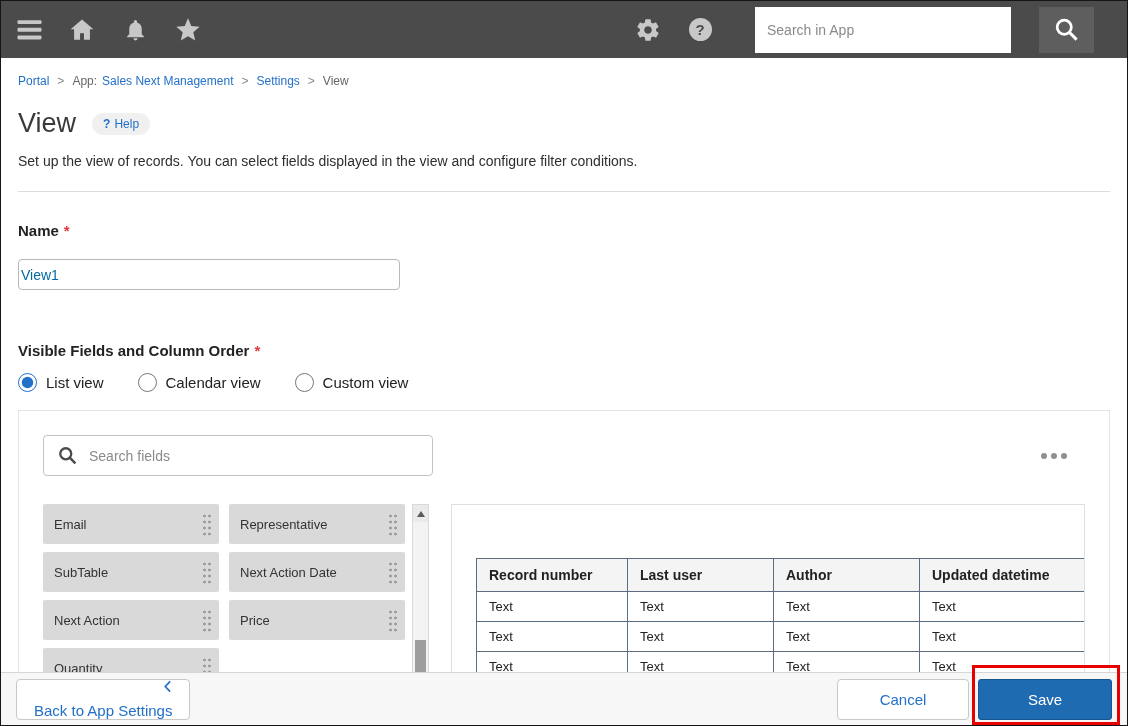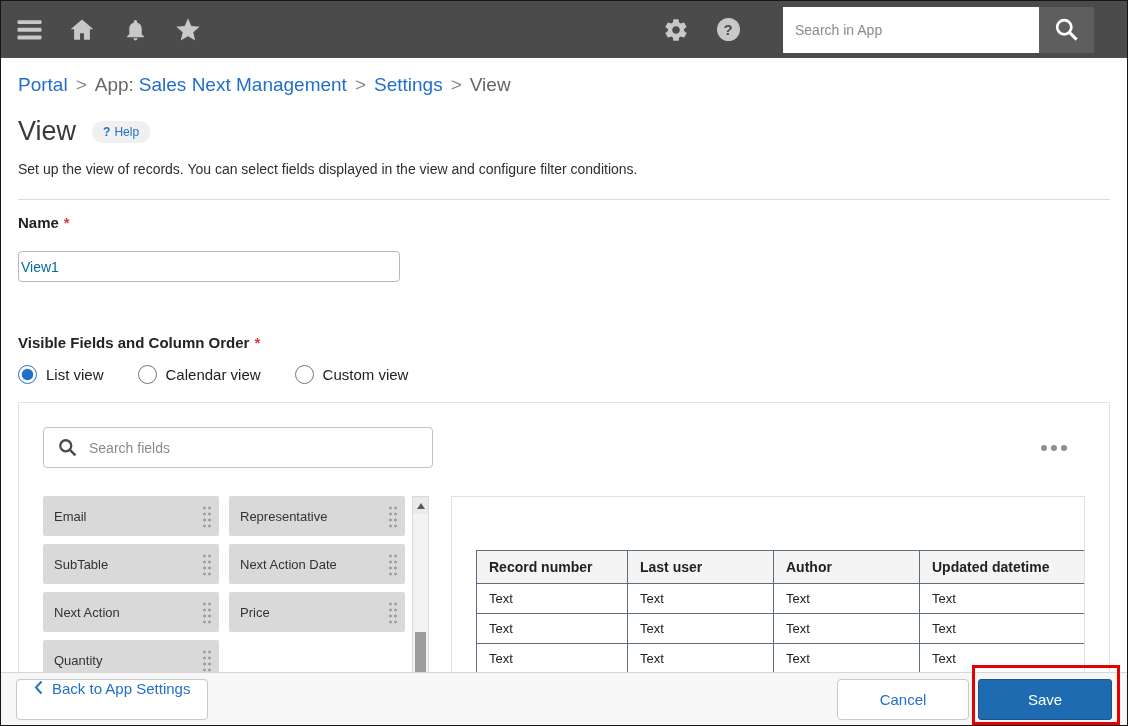--- a/index.html
+++ b/index.html
@@ -11,44 +11,44 @@
   }
 
   
   .topbar { height: 57px; background: #4b4b4b; display: flex; align-items: center; padding-left: 13px; }
   .tb-btn { width: 30px; height: 30px; display: flex; align-items: center; justify-content: center;
             margin-right: 23px; background: none; border: none; cursor: pointer; }
   .tb-btn svg { fill: #c8c8c8; }
   .tb-right { margin-left: auto; display: flex; align-items: center; }
   .help-circle { width: 23px; height: 23px; border-radius: 50%; background: #c8c8c8; color: #4b4b4b;
                  font-weight: bold; font-size: 15px; display: flex; align-items: center; justify-content: center; }
-  .tb-search { display: flex; height: 46px; margin-left: 20px; margin-right: 33px; }
+  .tb-search { display: flex; height: 46px; margin-left: 20px; margin-right: 33px; gap: 28px; }
   .tb-search input { width: 256px; border: none; outline: none; padding: 0 12px; font-size: 14px;
                      font-family: inherit; color: #333; }
   .tb-search input::placeholder { color: #8a8a8a; }
   .tb-search-btn { width: 55px; background: #5e5e5e; border: none; display: flex; align-items: center;
                    justify-content: center; cursor: pointer; }
 
   
-  .breadcrumb { margin: 16px 17px 0; font-size: 19px; color: #666; display: flex; align-items: center; }
+  .breadcrumb { margin: 16px 17px 0; font-size: 12px; color: #666; display: flex; align-items: center; }
   .breadcrumb a { color: #2370c8; text-decoration: none; cursor: pointer; }
   .sep { margin: 0 8px; color: #888; }
   .crumb-prefix { margin-right: 5px; color: #666; }
 
   
   .title-row { margin: 20px 17px 0; display: flex; align-items: center; gap: 16px; }
   .page-title { font-size: 27px; color: #3a3a3a; font-weight: 400; }
   .help-badge { background: #f0f0f0; border: none; border-radius: 11px; padding: 4px 11px; font-size: 12px;
                 color: #2370c8; display: flex; gap: 4px; align-items: center; cursor: pointer; font-family: inherit; }
   .help-badge .q { font-weight: bold; }
   .page-desc { margin: 14px 17px 0; font-size: 14px; color: #2e2e2e; }
   .divider { margin: 22px 17px 0; border-top: 1px solid #dcdcdc; }
 
   
-  .field-label { margin: 14px 17px 0; font-size: 15px; font-weight: bold; color: #222; }
+  .field-label { margin: 30px 17px 0; font-size: 15px; font-weight: bold; color: #222; }
   .field-label.mt-lg { margin-top: 52px; }
   .req { color: #e03a3a; margin-left: 5px; }
   .name-input { margin: 20px 17px 0; display: block; width: 382px; height: 31px; border: 1px solid #b8b8b8;
                 border-radius: 4px; padding: 0 2px; font-size: 14px; font-family: inherit; color: #0369a1; outline: none; }
   .radio-row { margin: 14px 17px 0; display: flex; align-items: center; gap: 34px; }
   .radio-item { display: flex; align-items: center; gap: 9px; font-size: 15px; color: #222; cursor: pointer; }
   .radio-item input { width: 19px; height: 19px; accent-color: #2370c8; margin: 0; cursor: pointer; }
 
   
   .panel { margin: 18px 17px 0; border: 1px solid #e3e3e3; height: 300px; padding: 24px; overflow: hidden; background: #fff; }
@@ -86,21 +86,21 @@
   .preview th:nth-child(1) { width: 151px; }
   .preview th:nth-child(2) { width: 146px; }
   .preview th:nth-child(3) { width: 146px; }
   .preview th:nth-child(4) { width: 197px; }
 
   
   .footer { position: absolute; left: 0; right: 0; bottom: 0; height: 53px; background: #f7f7f7;
             border-top: 1px solid #d6d6d6; display: flex; align-items: center; padding: 0 15px; z-index: 2; }
   .btn { font-family: inherit; cursor: pointer; }
   .btn-back { height: 41px; background: #fff; border: 1px solid #c9c9c9; border-radius: 4px; color: #2370c8;
-              font-size: 15px; display: flex; align-items: flex-start; gap: 9px; padding: 0 17px; }
+              font-size: 15px; display: flex; align-items: flex-end; gap: 9px; padding: 0 17px; flex-direction: column; }
   .footer-spacer { flex: 1; }
   .btn-cancel { width: 132px; height: 41px; background: #fff; border: 1px solid #c9c9c9; border-radius: 4px;
                 color: #2370c8; font-size: 15px; margin-right: 9px; }
   .btn-save { width: 134px; height: 41px; background: #1e6bb2; border: 1px solid #17578f; border-radius: 3px;
               color: #fff; font-size: 15px; }
   .save-annotation { position: absolute; right: 7px; bottom: 0; width: 148px; height: 60px;
                      border: 3px solid #e60000; pointer-events: none; z-index: 5; }
 </style>
 </head>
 <body>

